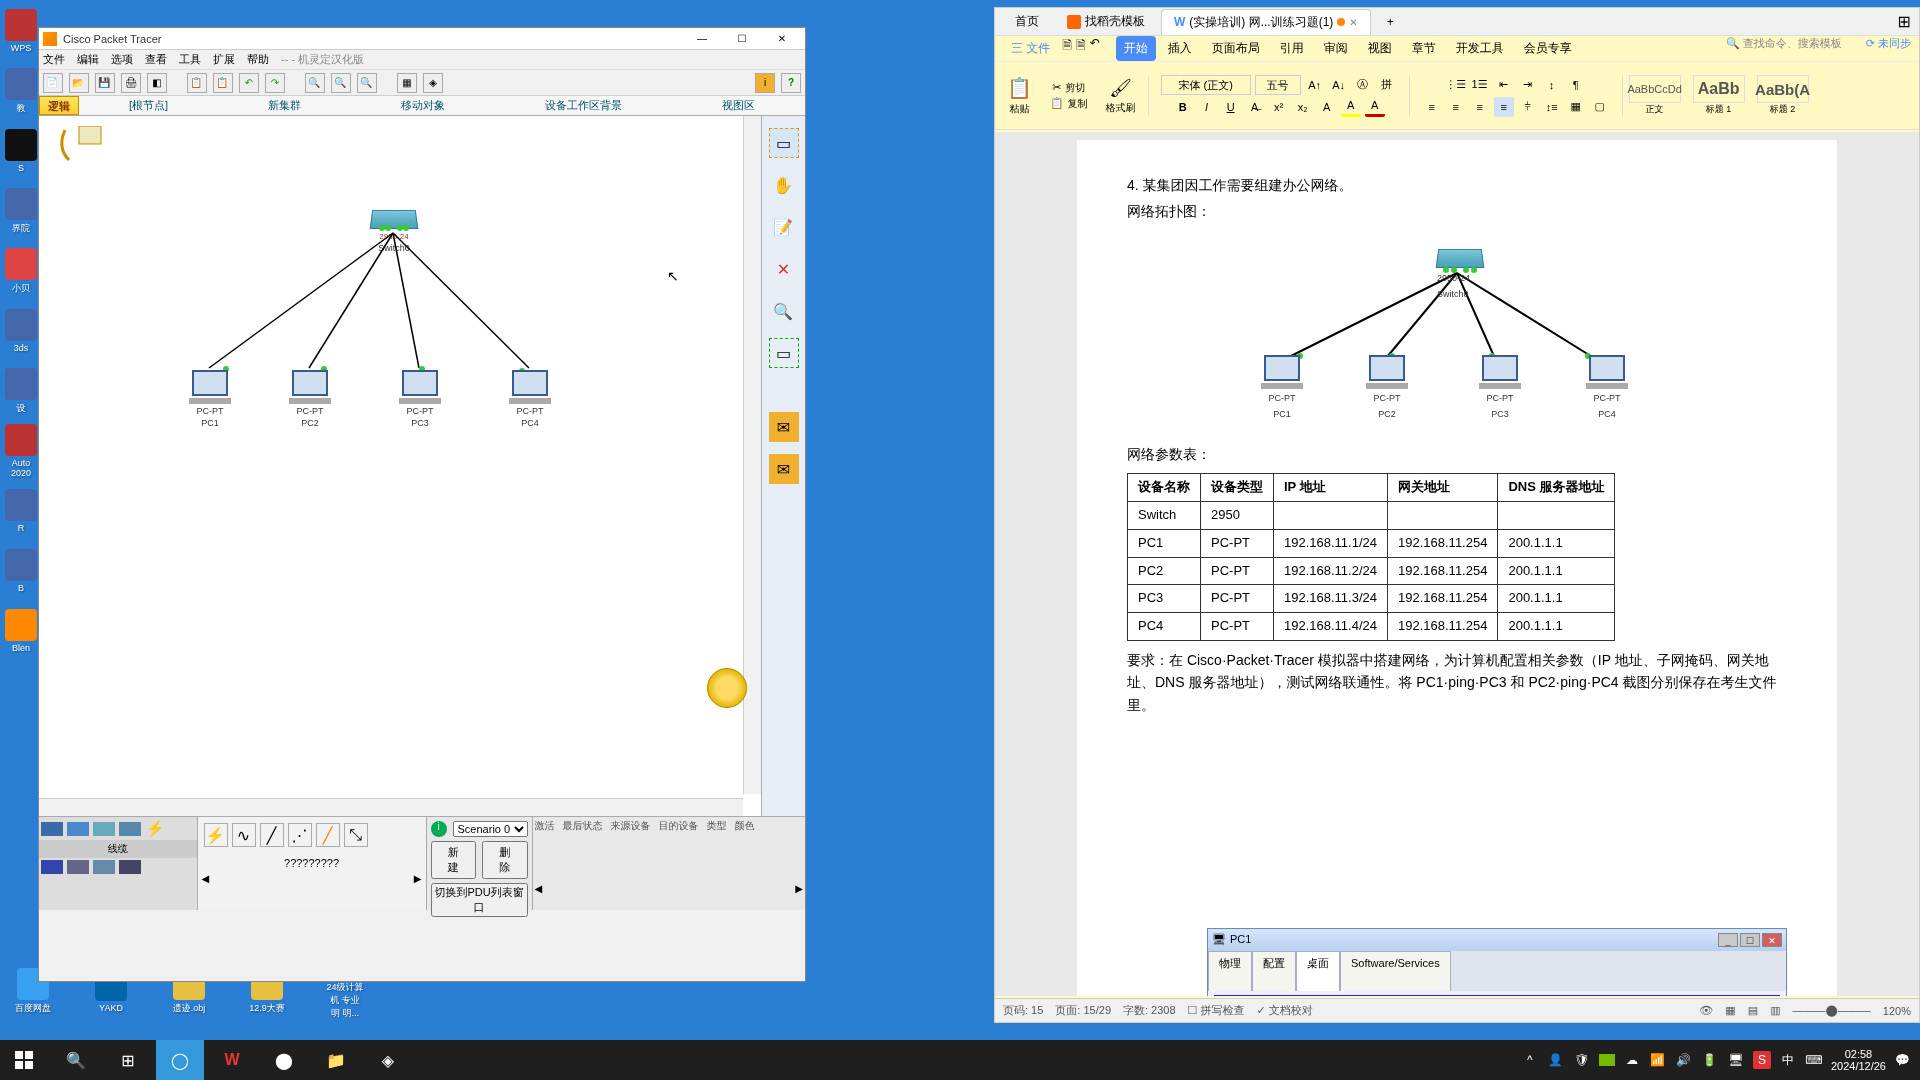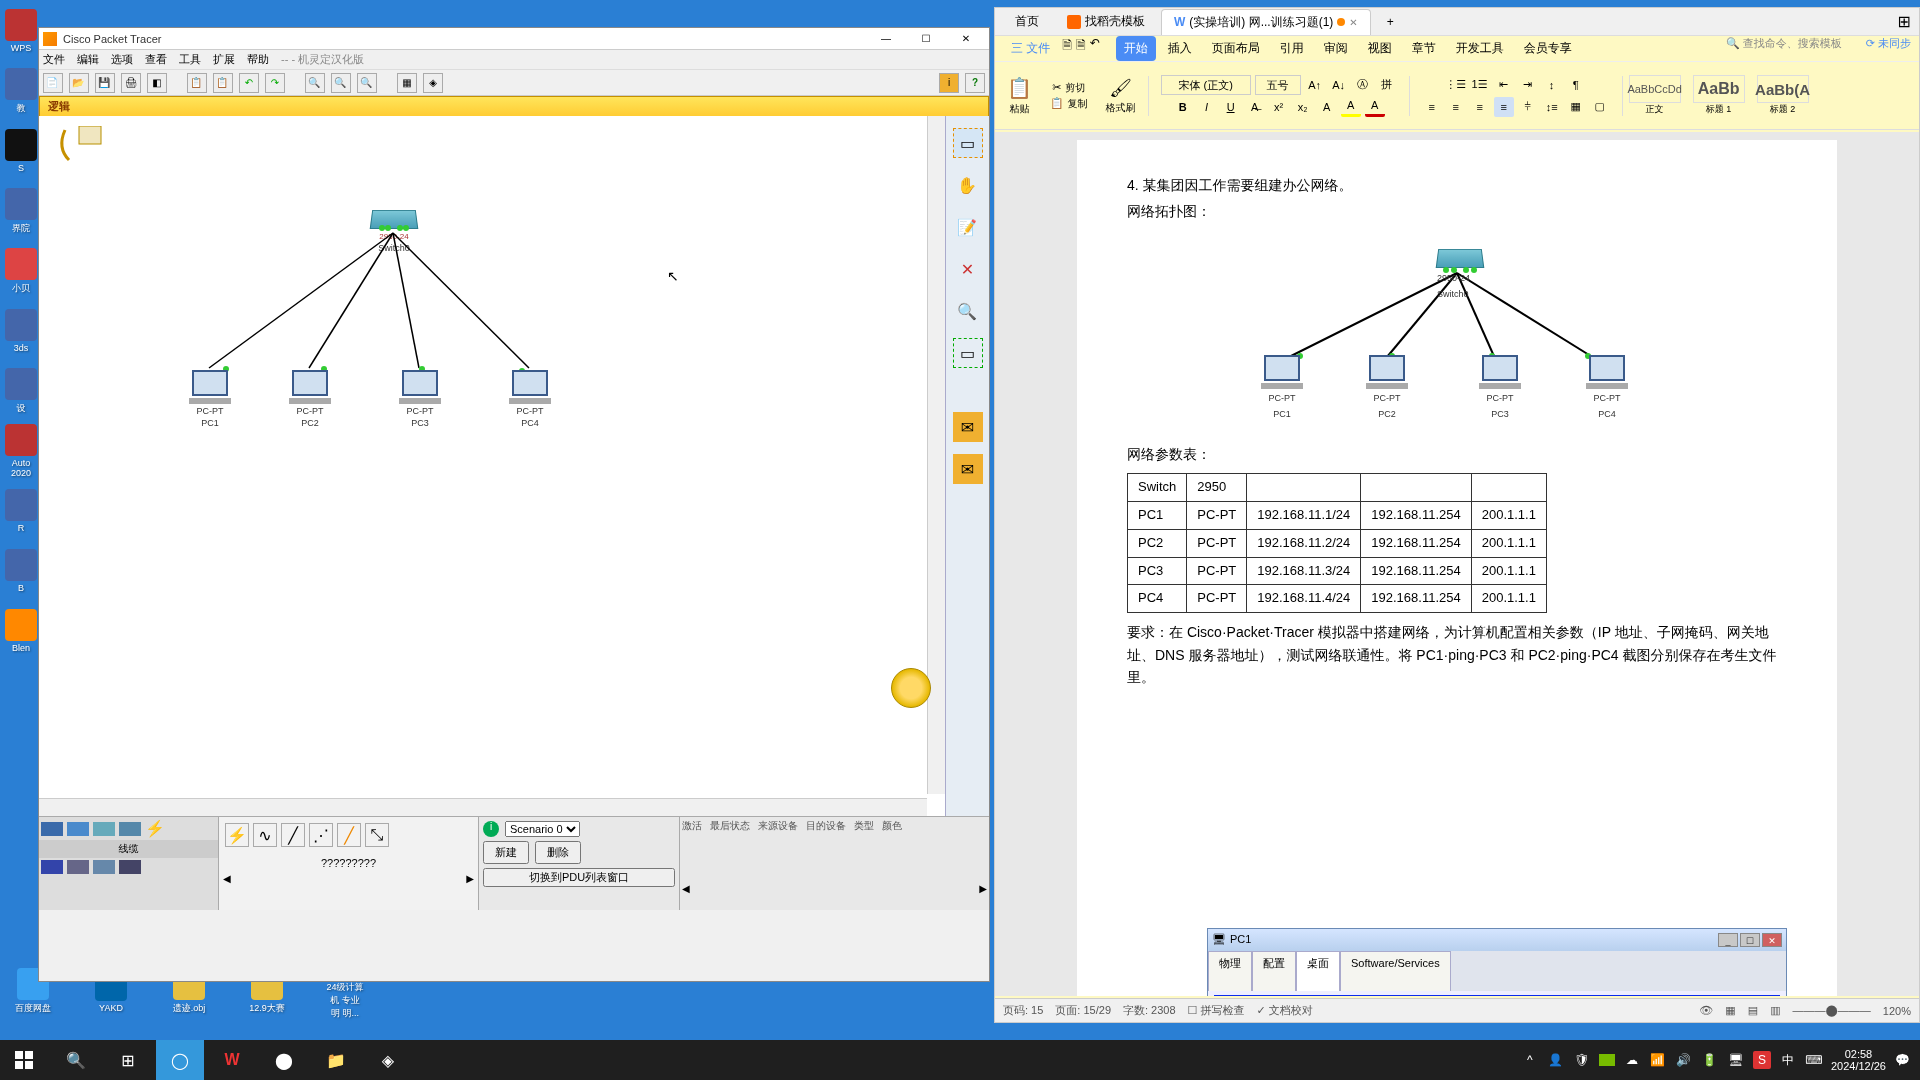--- a/index.html
+++ b/index.html
@@ -6,29 +6,29 @@
 body { width: 1920px; height: 1080px; background: #2a7fd4; overflow: hidden; position: relative; }
 
 
 .desktop-icons { position: absolute; left: 0; top: 0; width: 40px; }
 .desktop-icon { width: 38px; height: 58px; margin: 2px; display: flex; flex-direction: column; align-items: center; justify-content: center; }
 .desktop-icon-img { width: 32px; height: 32px; background: #4466aa; border-radius: 4px; }
 .desktop-icon-label { font-size: 9px; color: white; text-align: center; margin-top: 2px; text-shadow: 1px 1px 2px rgba(0,0,0,0.5); }
 .desktop-icons-bottom { position: absolute; left: 12px; bottom: 58px; display: flex; gap: 36px; }
 
 
-.pt-window { position: absolute; left: 38px; top: 27px; width: 952px; height: 955px; background: #f0f0f0; border: 1px solid #888; }
+.pt-window { position: absolute; left: 38px; top: 27px; width: 768px; height: 955px; background: #f0f0f0; border: 1px solid #888; }
 .pt-titlebar { height: 22px; background: white; display: flex; align-items: center; padding: 0 4px; border-bottom: 1px solid #ccc; }
 .pt-titlebar .icon { width: 14px; height: 14px; background: linear-gradient(135deg, #ff9800, #f57c00); margin-right: 6px; }
 .pt-titlebar .title { font-size: 11px; color: #333; flex: 1; }
 .pt-winbtn { width: 38px; height: 18px; display: inline-flex; align-items: center; justify-content: center; font-size: 10px; margin-left: 2px; }
 .pt-menubar { height: 20px; background: #f0f0f0; display: flex; align-items: center; padding: 0 4px; font-size: 11px; gap: 12px; border-bottom: 1px solid #ddd;}
 .pt-toolbar { height: 26px; background: #f0f0f0; display: flex; align-items: center; gap: 6px; padding: 0 4px; border-bottom: 1px solid #ccc;}
 .pt-toolbtn { width: 20px; height: 20px; background: #eee; border: 1px solid #aaa; display:inline-flex; align-items:center; justify-content:center; font-size:10px;}
-.pt-tabbar { height: 20px; display: flex; background: #eaeaea; border-bottom: 1px solid #aaa; flex-direction: column; }
+.pt-tabbar { height: 20px; display: flex; background: #eaeaea; border-bottom: 1px solid #aaa; }
 .pt-tab { background: linear-gradient(#ffe55b, #ffcc33); color:#8a3a00; padding: 2px 8px; font-size: 11px; border: 1px solid #c49000; font-weight:bold;}
 .pt-tabbar-inner { flex: 1; display: flex; justify-content: space-around; align-items:center; font-size:11px; color:#056; background:#f6f6f6;}
 .pt-workspace { display: flex; height: 700px; background: white; }
 .pt-canvas { flex: 1; position: relative; background: white; overflow:hidden;}
 .pt-canvas-inner { position: absolute; left: 2px; top: 2px; right: 2px; bottom: 2px;}
 .pt-side-tools { width: 44px; background: #e6edf4; display: flex; flex-direction: column; align-items: center; gap: 12px; padding-top: 12px; border-left: 1px solid #aac;}
 .pt-side-btn { width: 30px; height: 30px; display:flex; align-items:center; justify-content:center; font-size:16px;}
 .pt-scrollbar-v { position:absolute; right:0; top:0; bottom:22px; width:18px; background:#f0f0f0; border-left:1px solid #ccc;}
 .pt-scrollbar-h { position:absolute; bottom:0; left:0; right:18px; height:18px; background:#f0f0f0; border-top:1px solid #ccc;}
 
@@ -542,20 +542,27 @@
         <div class="pc device-pc" style="left:455px;top:122px">
             <div class="pc-body"></div>
             <div class="pc-base"></div>
             <div class="device-label">PC-PT</div>
             <div class="device-label">PC4</div>
           </div>
       </div>
       <p>网络参数表：</p>
       <table class="net-table">
         <tbody>
+            <tr>
+          <th>设备名称</th>
+          <th>设备类型</th>
+          <th>IP 地址</th>
+          <th>网关地址</th>
+          <th>DNS 服务器地址</th>
+        </tr>
         <tr>
               <td>Switch</td>
               <td>2950</td>
               <td></td>
               <td></td>
               <td></td>
             </tr>
         <tr>
               <td>PC1</td>
               <td>PC-PT</td>

